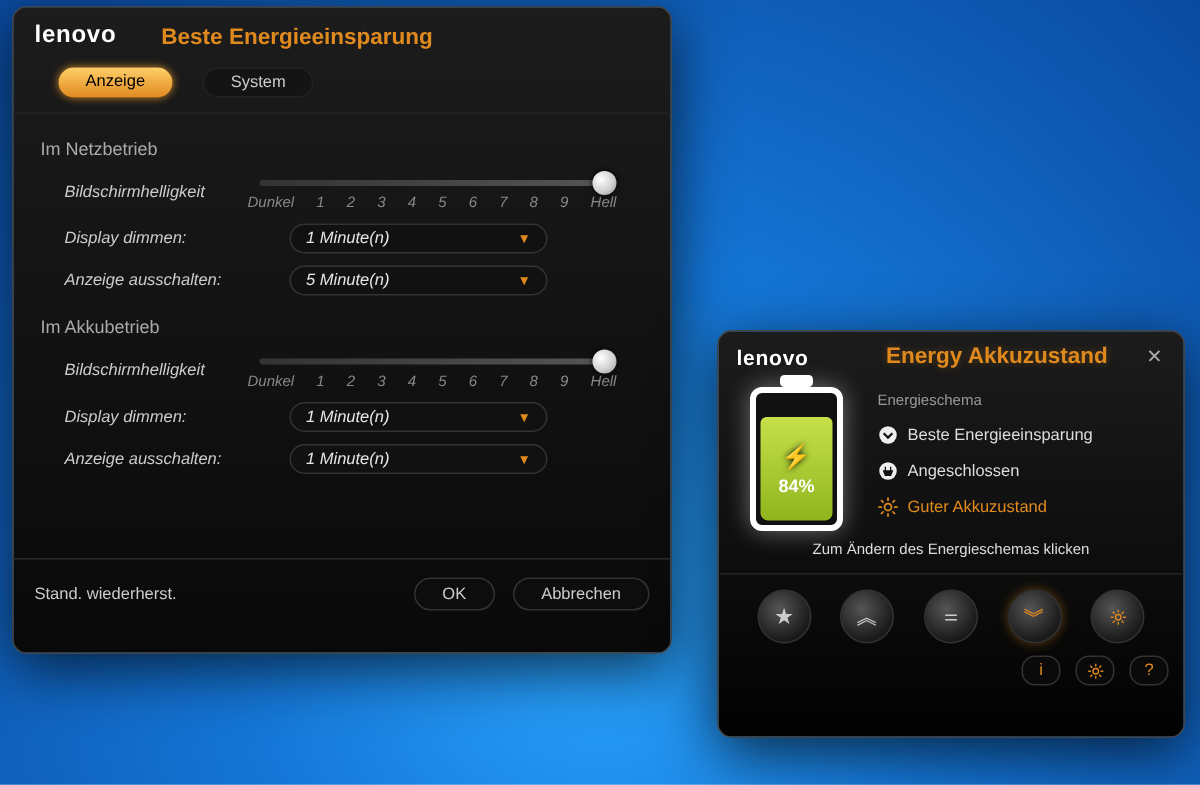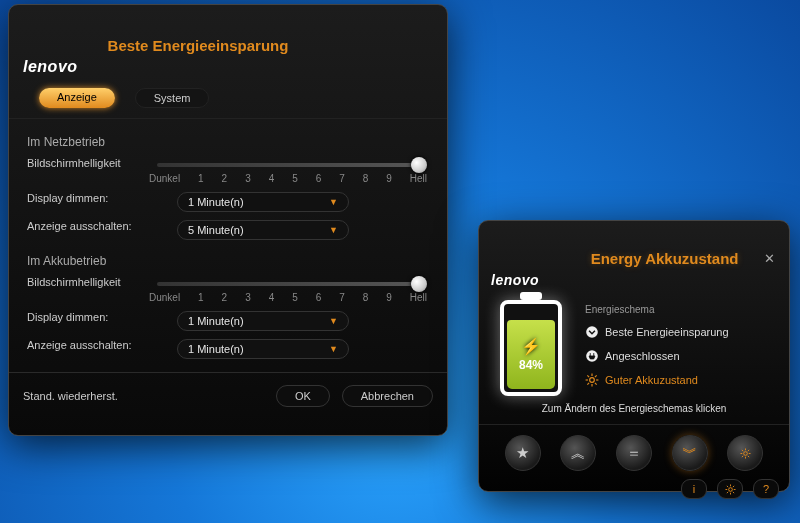--- a/index.html
+++ b/index.html
@@ -26,26 +26,24 @@
     box-shadow: 0 10px 40px rgba(0,0,0,.7);
     color: #bbb;
   }
   .settings-header {
     display: flex;
     align-items: center;
     padding: 10px 14px 6px 14px;
   }
   .logo {
     color: #fff;
-    font-style: italic;
     font-weight: bold;
     font-size: 16px;
     margin-right: 30px;
     letter-spacing: 0.5px;
-    margin-top: 43px;
   }
   .settings-title {
     color: #e08a1e;
     font-size: 15px;
     font-weight: bold;
   }
   
   .tabs-row {
     display: flex;
     gap: 20px;
@@ -72,22 +70,23 @@
   .settings-body {
     padding: 10px 18px 0 18px;
   }
   .group-title {
     color: #aaa;
     font-size: 12px;
     margin: 6px 0 6px 0;
   }
   .row {
     display: flex;
-    align-items: flex-start;
-    margin: 8px 0;
+    align-items: center;
+    margin: 8px 16px;
+    font-style: italic;
   }
   .row-label {
     width: 120px;
     font-size: 11px;
     color: #ccc;
   }
   
   .slider-wrap { flex: 1; position: relative; }
   .slider-track {
     position: relative;

